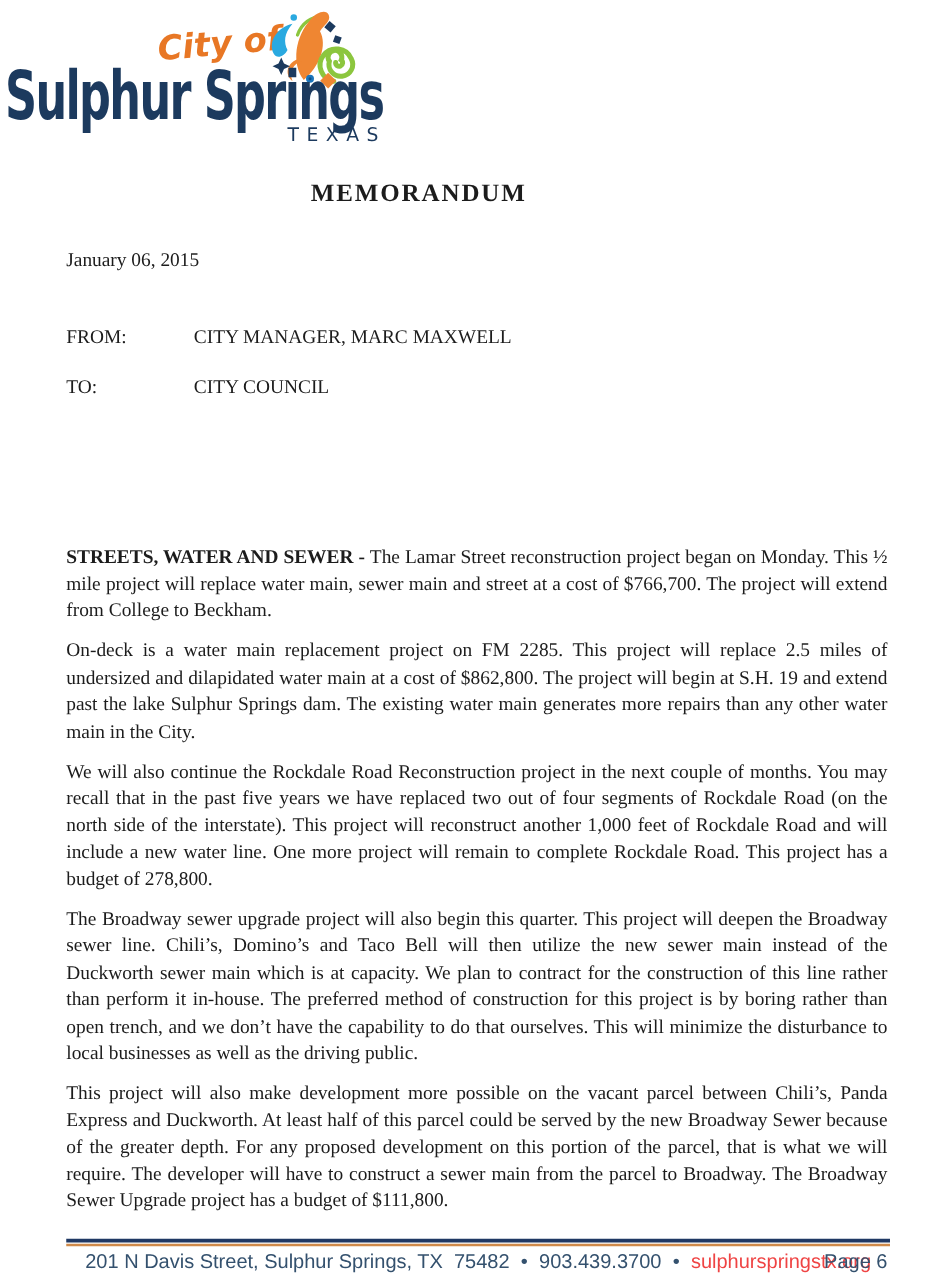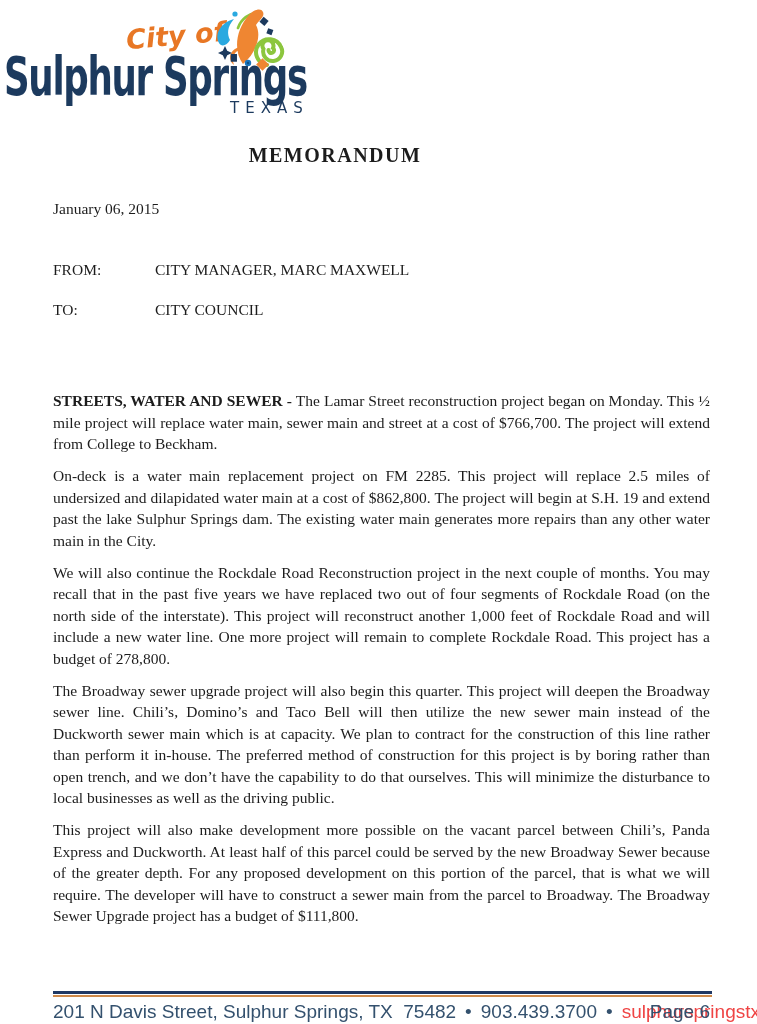--- a/index.html
+++ b/index.html
@@ -30,34 +30,34 @@
   
   .memo-title{
     position:absolute;top:144px;left:0;width:670px;text-align:center;
     font-weight:bold;font-size:20px;letter-spacing:1.5px;
   }
   .memo-date{position:absolute;top:200px;left:53px;font-size:15.5px;text-align:center;}
   .memo-fields{position:absolute;top:262px;left:53px;right:47px;}
   .memo-field-row{display:flex;margin-bottom:24px;font-size:15.5px;line-height:16px;}
   .memo-field-label{width:102px;flex:0 0 102px;}
   
-  .memo-body{position:absolute;top:390px;left:53px;right:47px;}
+  .memo-body{position:absolute;top:435px;left:53px;right:47px;}
   .memo-body p{
     margin:0 0 10.5px 0;font-size:15.5px;line-height:21.5px;
     text-align:justify;text-justify:inter-word;
   }
   .lead{font-weight:bold;}
   
   .footer{position:absolute;left:53px;right:45px;top:991px;}
   .rule-navy{height:2.5px;background:#1f3864;}
   .rule-orange{height:1.5px;background:#cf8a4a;margin-top:1.5px;}
   .footer-row{
-    position:relative;display:flex;justify-content:space-between;align-items:baseline;
+    position:relative;display:flex;justify-content:center;align-items:baseline;
     gap:9px;margin-top:4px;
-    font-family:"Liberation Sans", sans-serif;font-size:19px;color:#34516e;
+    font-family:"Liberation Sans", sans-serif;font-size:16px;color:#34516e;
     white-space:pre;
   }
   .footer-row .website{color:#ef4444;text-decoration:none;cursor:pointer;}
   .footer-row .page-number{position:absolute;right:2px;}
 </style>
 </head>
 <body>
 
 <div class="page">
 

